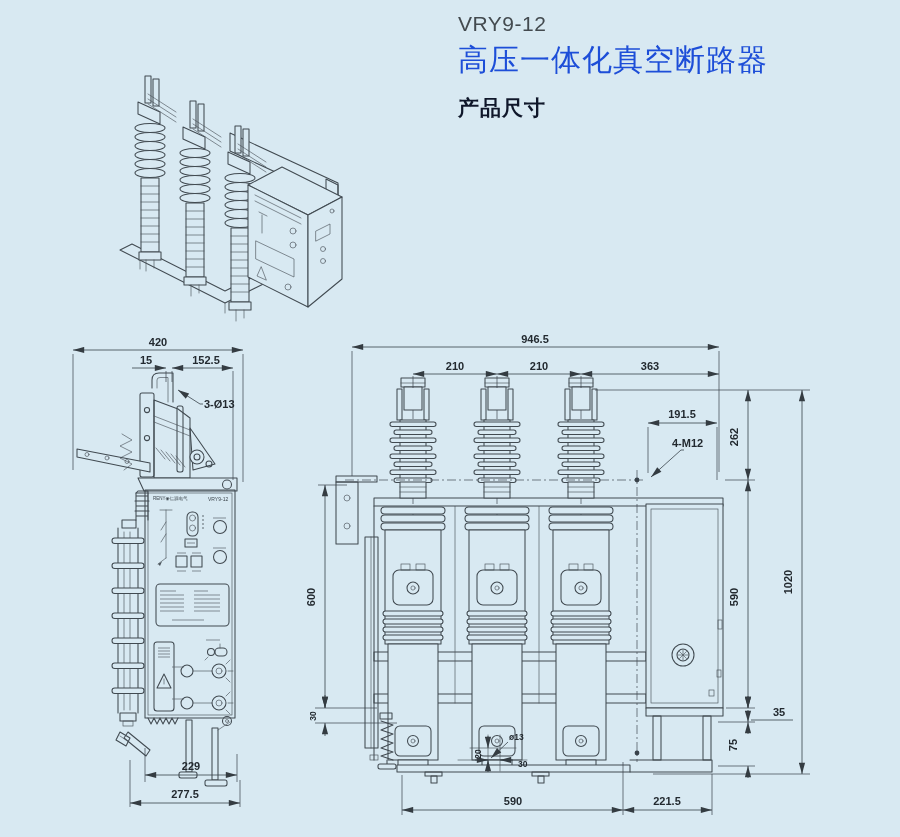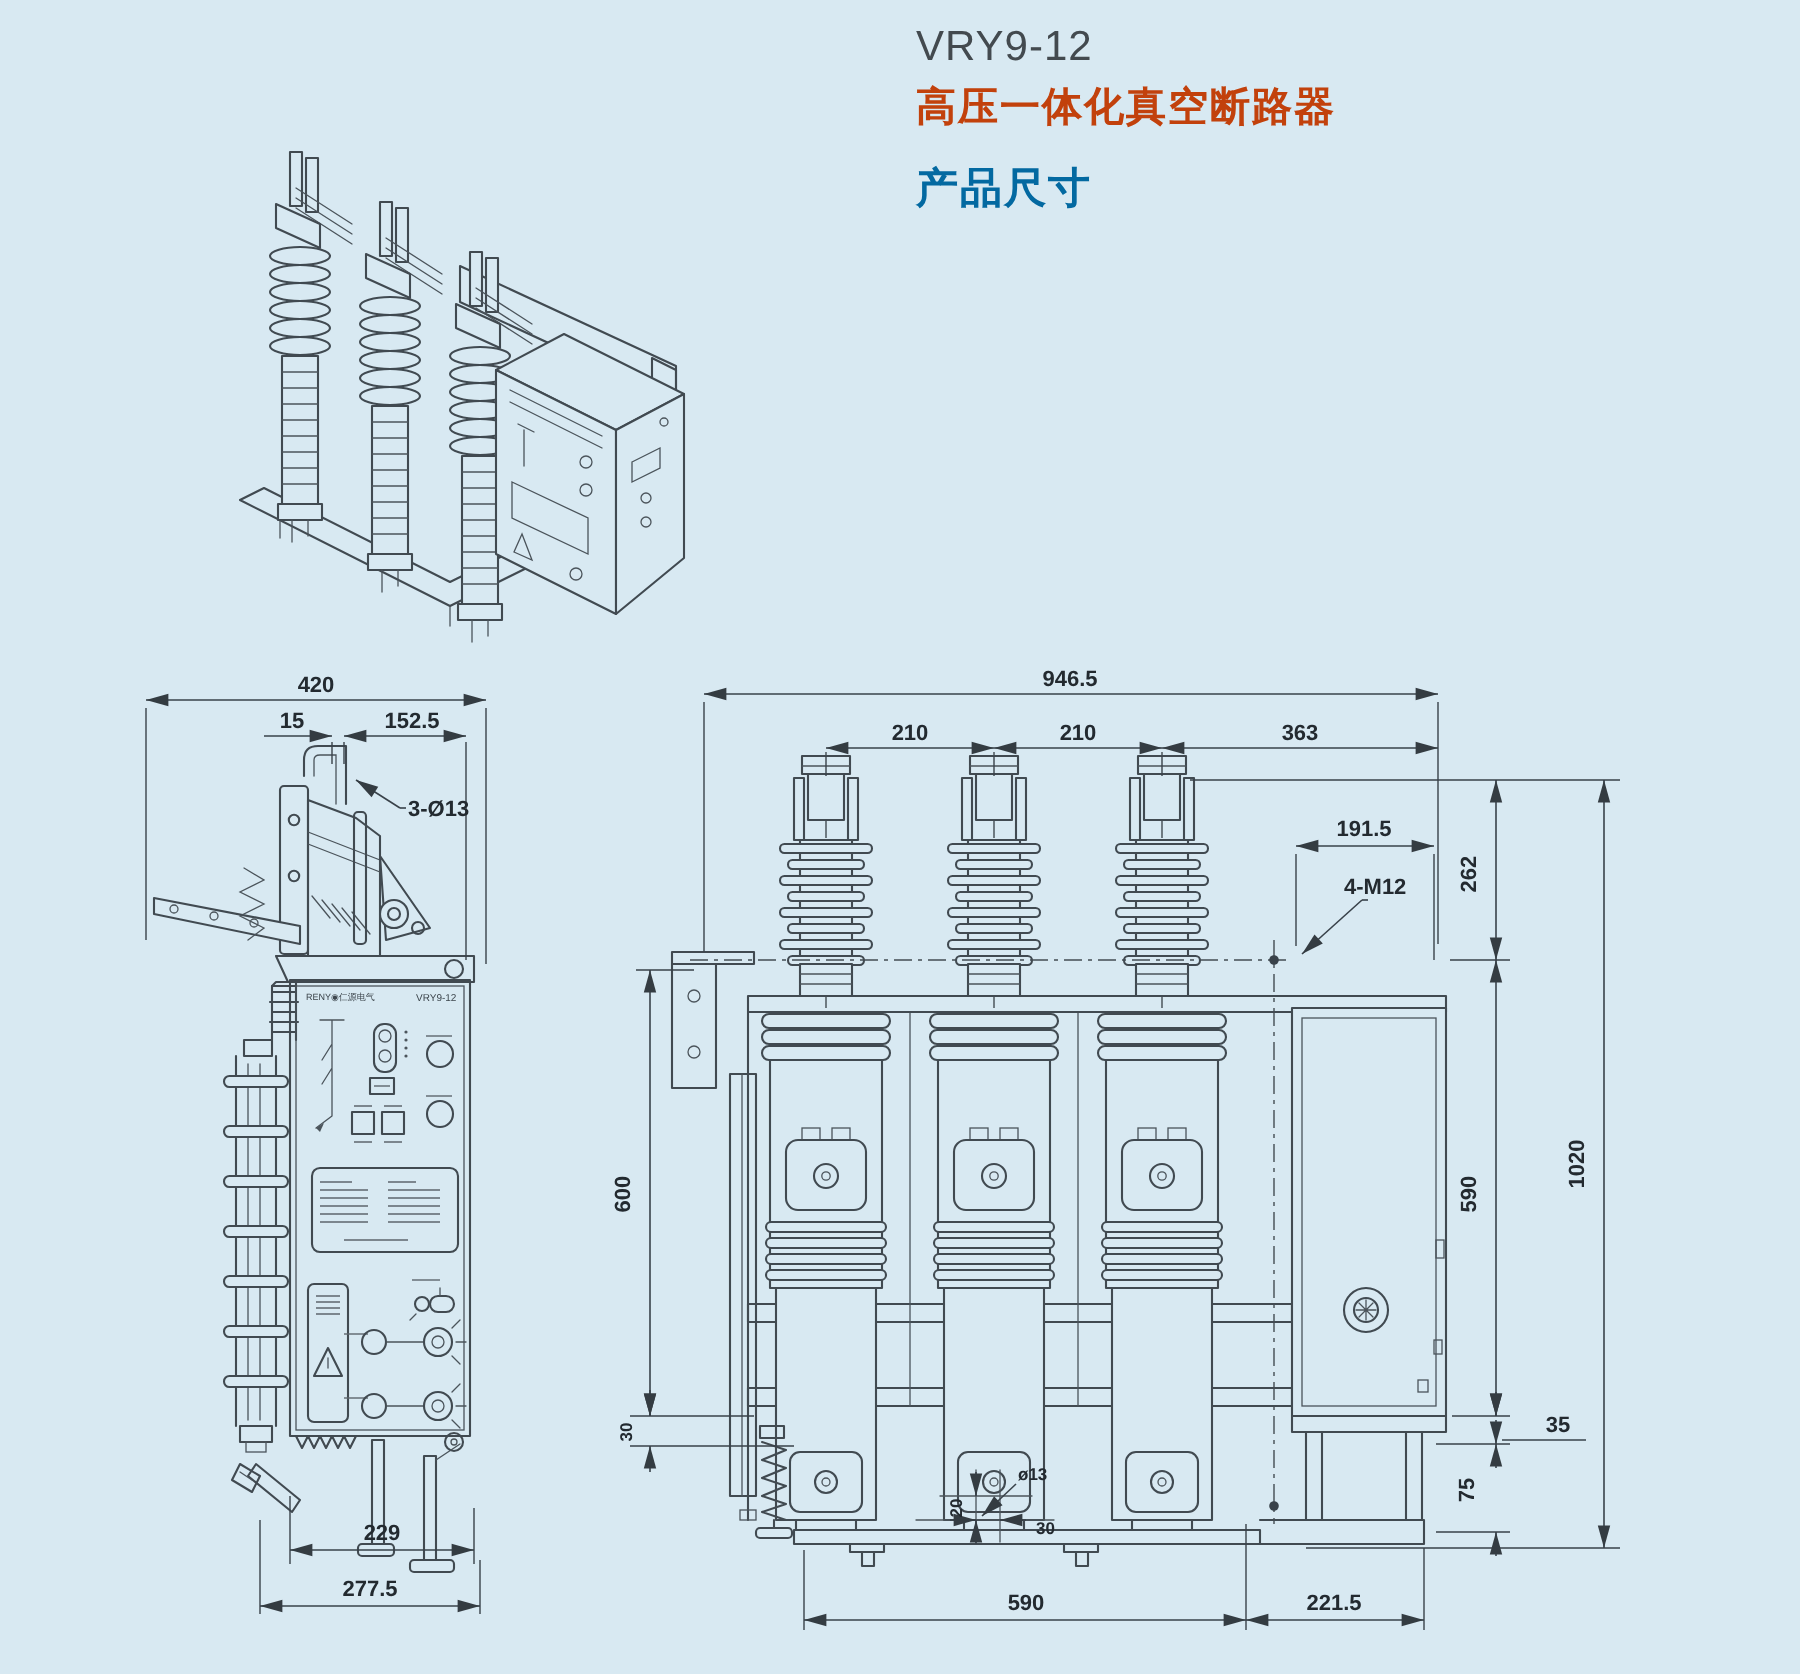--- a/index.html
+++ b/index.html
@@ -2,22 +2,22 @@
 <html><head>
 <meta charset="utf-8">
 <style>
   html,body{margin:0;padding:0}
   body{width:900px;height:837px;background:#d8e9f2;position:relative;overflow:hidden;
        font-family:"Liberation Sans",sans-serif}
   .abs{position:absolute}
   
   .hdr{position:absolute;left:458px;top:12px;color:#3a4145;width:420px}
   .hdr .model{font-size:21px;letter-spacing:.5px;color:#434a4f}
-  .hdr .title{font-size:20px;font-weight:bold;margin-top:4px;color:#c2410c;letter-spacing:1px}
-  .hdr .subtitle{font-size:21px;font-weight:bold;margin-top:13px;color:#0369a1;letter-spacing:1px}
+  .hdr .title{font-size:30px;font-weight:normal;margin-top:4px;color:#1d4ed8;letter-spacing:1px}
+  .hdr .subtitle{font-size:21px;font-weight:bold;margin-top:13px;color:#0f172a;letter-spacing:1px}
   
   svg{overflow:visible}
   .o{stroke:#414a51;stroke-width:1.05;fill:none;stroke-linejoin:round;stroke-linecap:round}
   .of{stroke:#414a51;stroke-width:1.05;fill:#d8e9f2;stroke-linejoin:round}
   .d{stroke:#4b545b;stroke-width:.65;fill:none;stroke-linecap:round}
   .tl{stroke:#5d666d;stroke-width:.7;fill:none}
   .dl{stroke:#39424a;stroke-width:.8;fill:none}
   .ext{stroke:#39424a;stroke-width:.7;fill:none}
   .cl{stroke:#434c53;stroke-width:.7;fill:none;stroke-dasharray:9 3 2 3}
   .dt{font:bold 11px "Liberation Sans",sans-serif;fill:#232a30}

